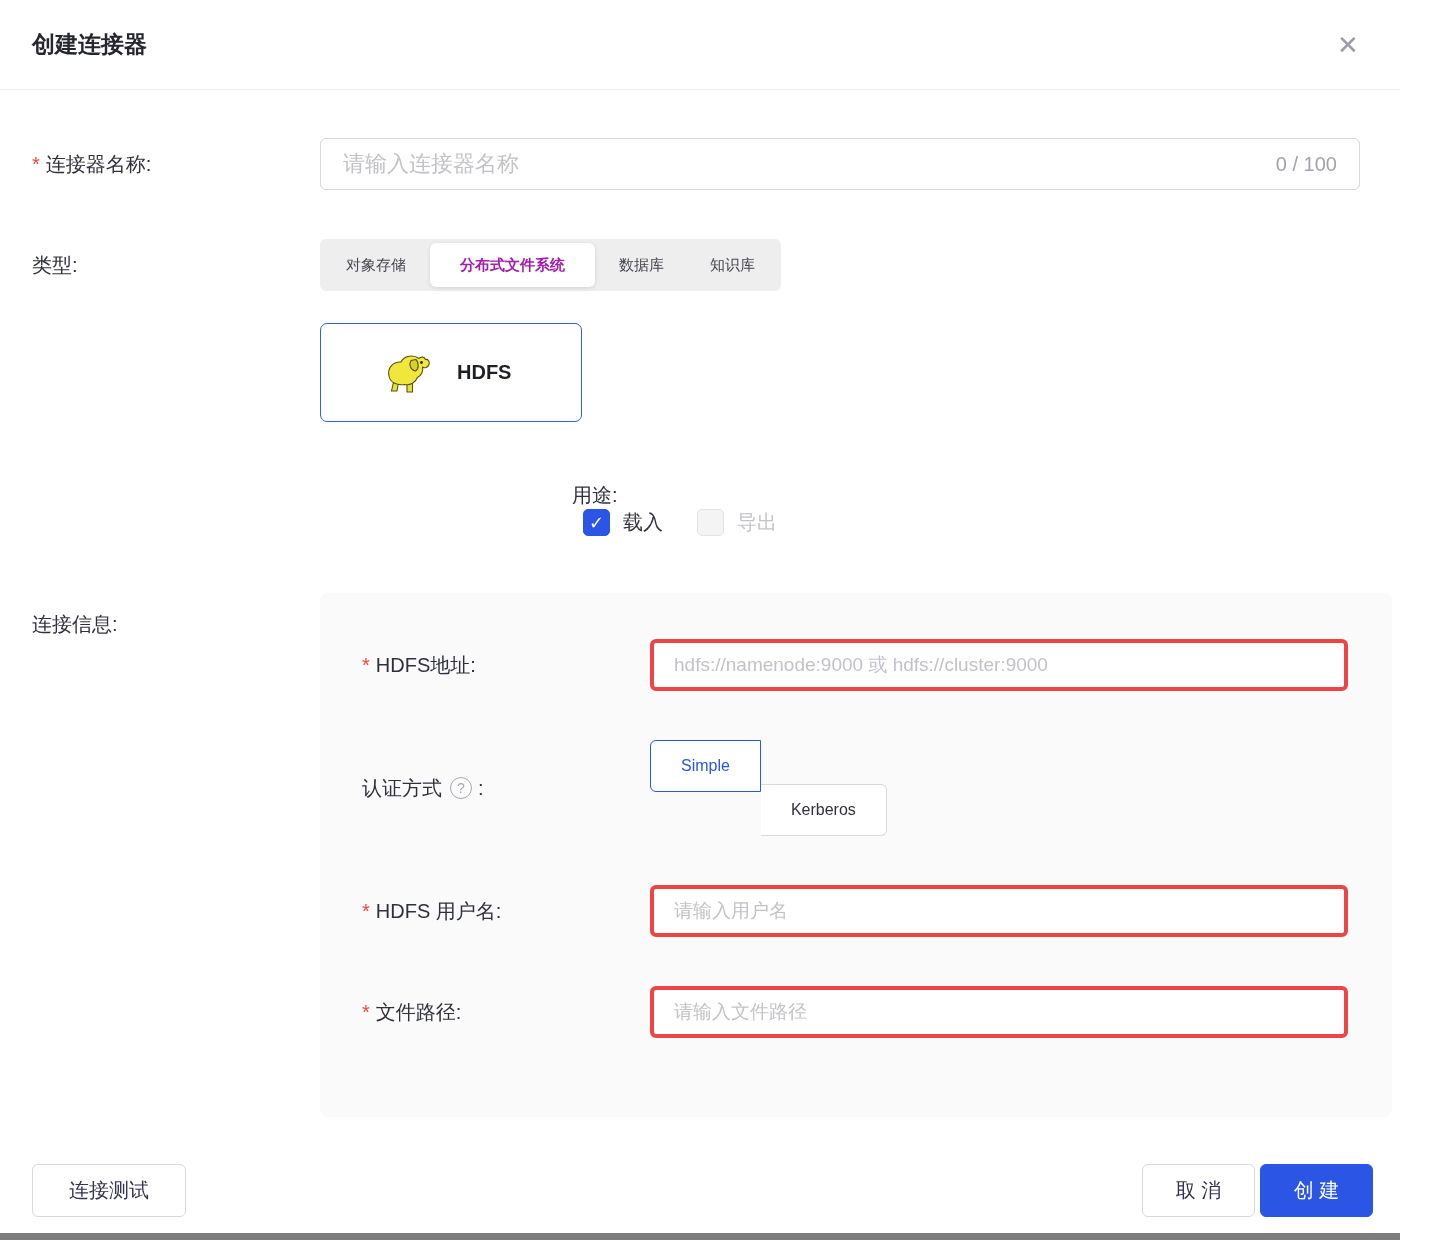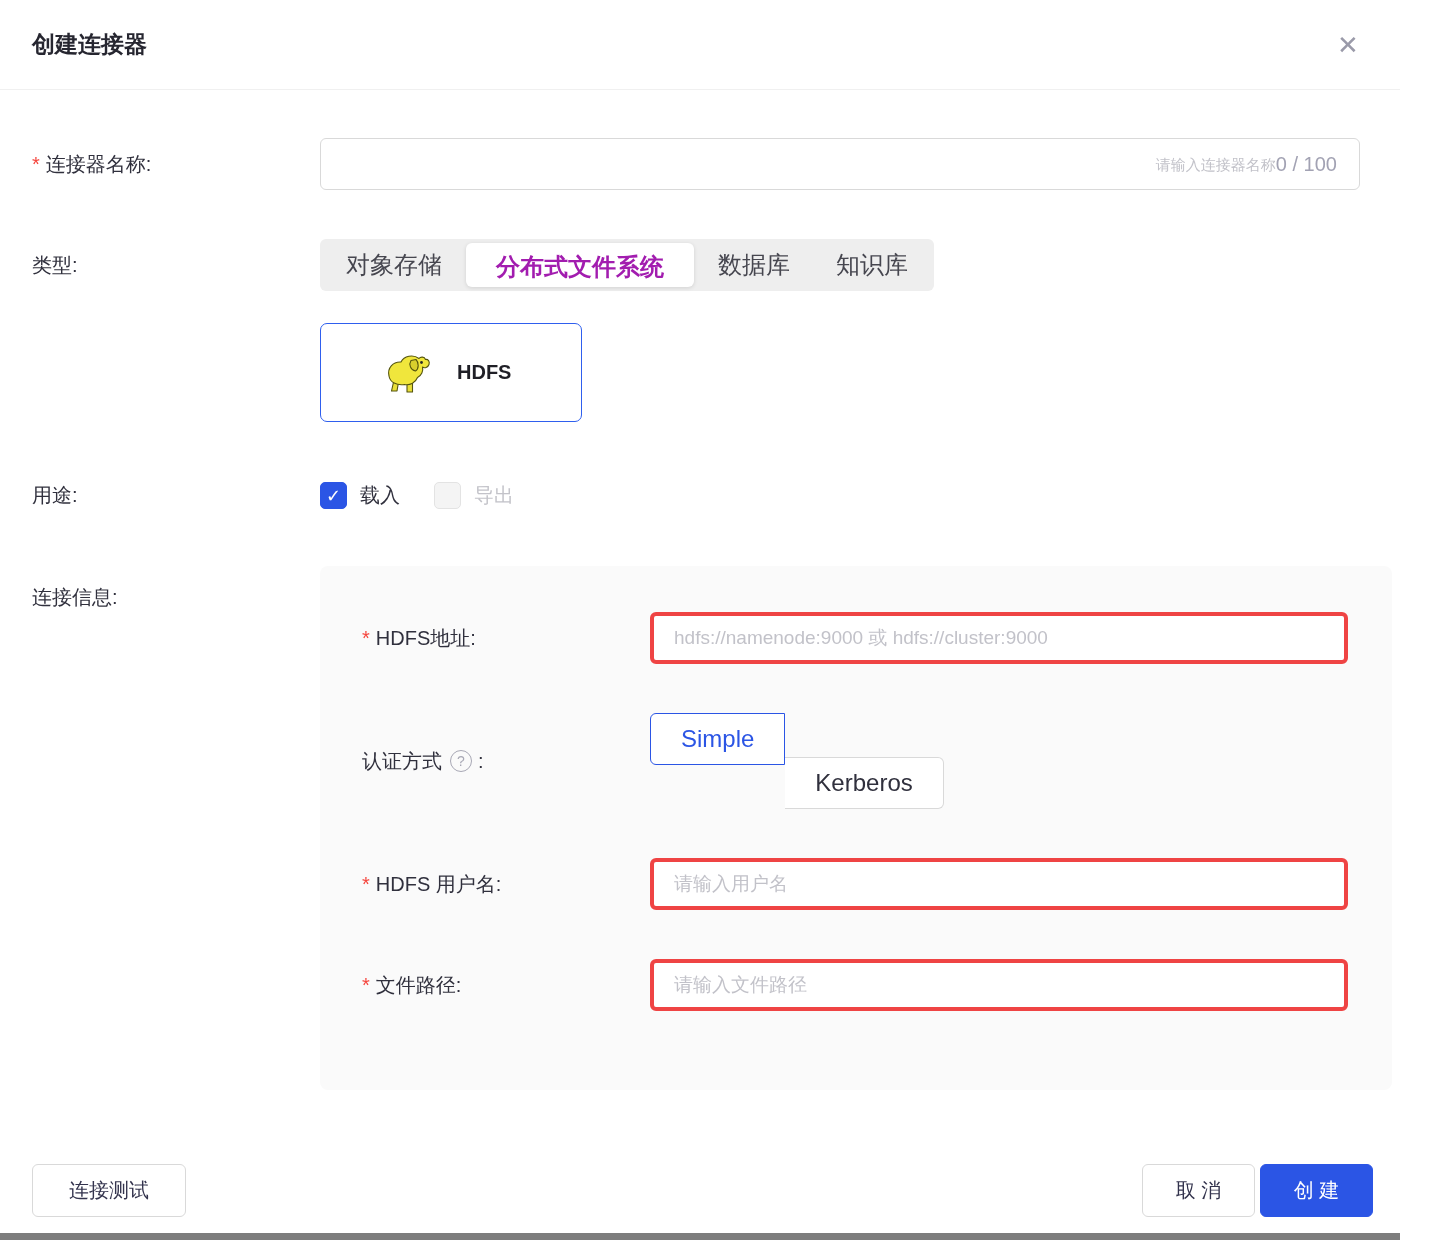--- a/index.html
+++ b/index.html
@@ -29,53 +29,52 @@
   .content-col { flex:1; margin-right:40px; }
   .req { color:#f5453d; margin-right:6px; font-size:20px; }
 
   
   .row-name { margin-top:48px; align-items:center; }
   .name-input-wrap {
     height:52px; border:1px solid #d9d9d9; border-radius:6px; background:#fff;
     display:flex; align-items:center; padding:0 22px;
   }
   .name-input-wrap input {
-    flex:1; border:none; outline:none; font-size:15px; color:#30303d; background:transparent;
-    font-family:Liberation Sans, sans-serif;
-    text-align:right;
+    flex:1; border:none; outline:none; font-size:22px; color:#30303d; background:transparent;
+    font-family:Liberation Serif, serif;
   }
   input::placeholder { color:#c2c2c9; }
   .counter { font-size:20px; color:#a2a2b3; margin-left:0; white-space:nowrap; }
 
   
   .row-type { margin-top:49px; align-items:flex-start; }
   .row-type .label-col { line-height:52px; }
   .seg-control {
     display:inline-flex; align-items:center; background:#eeeeee; border-radius:6px;
     padding:4px; height:52px; gap:2px;
   }
   .seg-tab {
     border:none; background:transparent; cursor:pointer; height:44px; padding:0 22px;
-    font-size:24px; color:#46464f; border-radius:6px; font-family:Liberation Mono, monospace; white-space:nowrap;
+    font-size:15px; color:#46464f; border-radius:6px; font-family:Liberation Mono, monospace; white-space:nowrap;
   }
   .seg-tab.selected {
     background:#ffffff; color:#a21caf; font-weight:600; padding:8px 30px;
     box-shadow:0 1px 4px rgba(0,0,0,0.12);
   }
 
   
   .conn-card {
     margin-top:32px; width:262px; height:99px; border:1px solid #2f5fee; border-radius:7px;
     background:#fff; display:flex; align-items:center; cursor:pointer; padding-left:62px;
   }
   .conn-card .card-icon { width:48px; height:44px; flex:none; }
   .conn-card .card-label { font-size:20px; font-weight:700; color:#1f1f26; margin-left:26px; }
 
   
-  .row-purpose { margin-top:60px; align-items:center; }
+  .row-purpose { margin-top:60px; align-items:center;flex-direction:column; }
   .checkbox-group { display:flex; align-items:center; gap:34px; }
   .checkbox-item { display:flex; align-items:center; cursor:pointer; }
   .checkbox-box {
     width:27px; height:27px; border-radius:5px; display:flex; align-items:center;
     justify-content:center; font-size:18px; font-weight:700;
   }
   .checkbox-box.checked { background:#2b55e5; color:#fff; border:1px solid #2b55e5; }
   .checkbox-box.empty { background:#f4f4f4; border:1px solid #e3e3e3; color:transparent; }
   .checkbox-item .cb-label { font-size:20px; margin-left:13px; color:#30303d; }
   .checkbox-item.disabled { cursor:not-allowed; }
@@ -94,21 +93,21 @@
     width:698px; height:52px; border:4px solid #ef4444; border-radius:6px; background:#fff;
     padding:0 20px; font-size:19px; color:#30303d; outline:none; font-family:inherit;
   }
   .help-icon {
     width:22px; height:22px; border:1px solid #a8a8b5; border-radius:50%; color:#a8a8b5;
     font-size:14px; line-height:20px; text-align:center; margin:0 6px 0 8px; cursor:pointer;
     font-weight:400; flex:none;
   }
   .radio-group { display:inline-flex; }
   .radio-btn {
-    height:52px; padding:0 30px; background:#fff; font-size:24px; cursor:pointer;
+    height:52px; padding:0 30px; background:#fff; font-size:16px; cursor:pointer;
     border:1px solid #d9d9d9; color:#30303d; font-family:inherit;
   }
   .radio-btn.first { border-radius:6px 0 0 6px; }
   .radio-btn.last { border-radius:0 6px 6px 0; border-left:none;margin-top:44px; }
   .radio-btn.selected {
     border:1px solid #2b55e5; color:#2b55e5; position:relative; z-index:2;
   }
 
   
   .dlg-footer {

